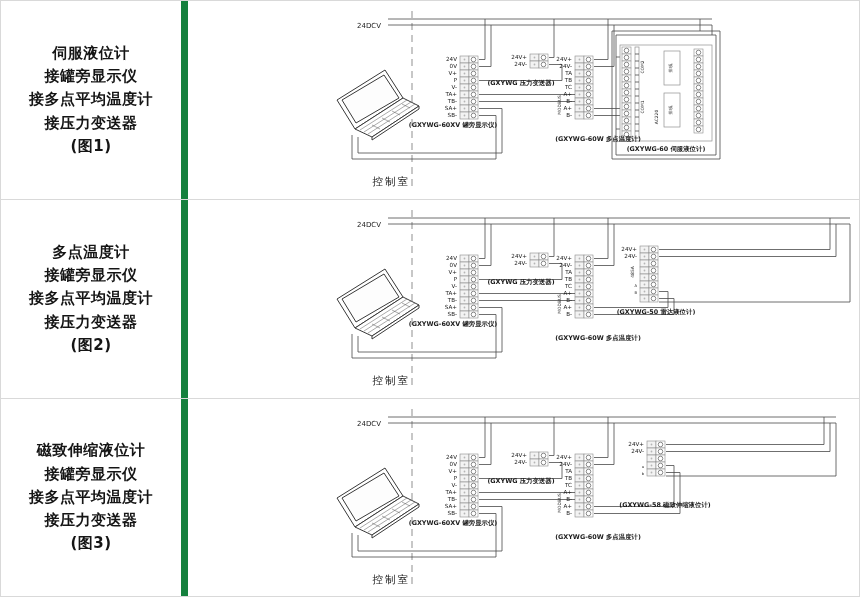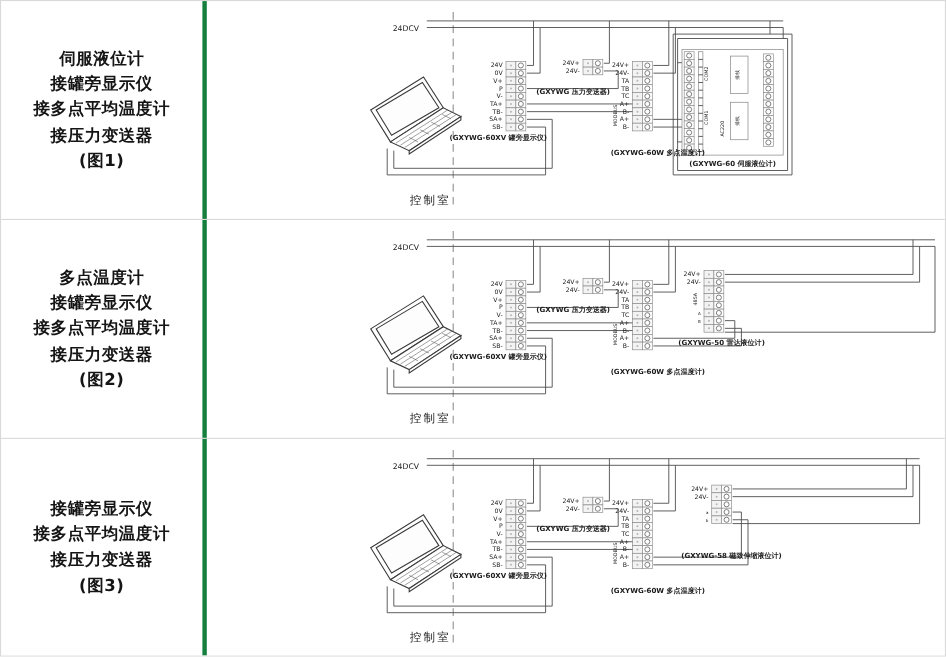--- a/index.html
+++ b/index.html
@@ -1,19 +1,19 @@
 <!DOCTYPE html>
 <html><head>
 <meta charset="utf-8">
 <style>
   html,body{margin:0;padding:0;background:#fff;font-family:"DejaVu Sans","Liberation Sans",sans-serif;}
   .board{position:relative;width:860px;height:597px;background:#fff;border:1px solid #d9d9d9;box-sizing:border-box;overflow:hidden;}
   .row{display:flex;width:858px;height:198px;border-bottom:1px solid #d9d9d9;}
   .row:last-child{border-bottom:none;height:197px;}
-  .cap{width:186px;border-right:4px solid #15803d;display:flex;flex-direction:column;justify-content:center;align-items:center;
+  .cap{width:186px;border-right:7px solid #15803d;display:flex;flex-direction:column;justify-content:center;align-items:center;
        font-size:15px;font-weight:600;color:#151515;line-height:1.55;letter-spacing:.5px;text-align:center;}
   .diagwrap{flex:1;position:relative;}
   svg.diag{display:block;width:671px;height:198px;}
   .wire{stroke:#4a4a4a;stroke-width:.8;fill:none;}
   .dash{stroke:#8f8f8f;stroke-width:1;stroke-dasharray:7 5;}
   .blk{fill:#fff;stroke:#909090;stroke-width:.7;}
   text{fill:#1a1a1a;}
   .tl{font-size:5.6px;text-anchor:end;}
   .lbl{font-size:6.4px;font-weight:600;text-anchor:middle;}
   .rot{font-size:4.4px;text-anchor:middle;}
@@ -248,20 +248,21 @@
           <text class="tl" x="384" y="116.3">B-</text>
         </g>
         <text class="rot" transform="rotate(-90 373 104)" x="373" y="104">MODBUS</text>
         <text class="lbl" x="410" y="140">(GXYWG-60W 多点温度计)</text>
       </svg>
     </div>
   </div>
 
   <div class="row">
     <div class="cap">
+      <div>磁致伸缩液位计</div>
       <div>接罐旁显示仪</div>
       <div>接多点平均温度计</div>
       <div>接压力变送器</div>
       <div>(图3)</div>
     </div>
     <div class="diagwrap">
       <svg class="diag" viewBox="0 0 671 198">
         <use href="#dashline"></use>
         <path class="wire" d="M200,18 H648 M200,24 H648"></path>
         <use href="#laptop"></use>

